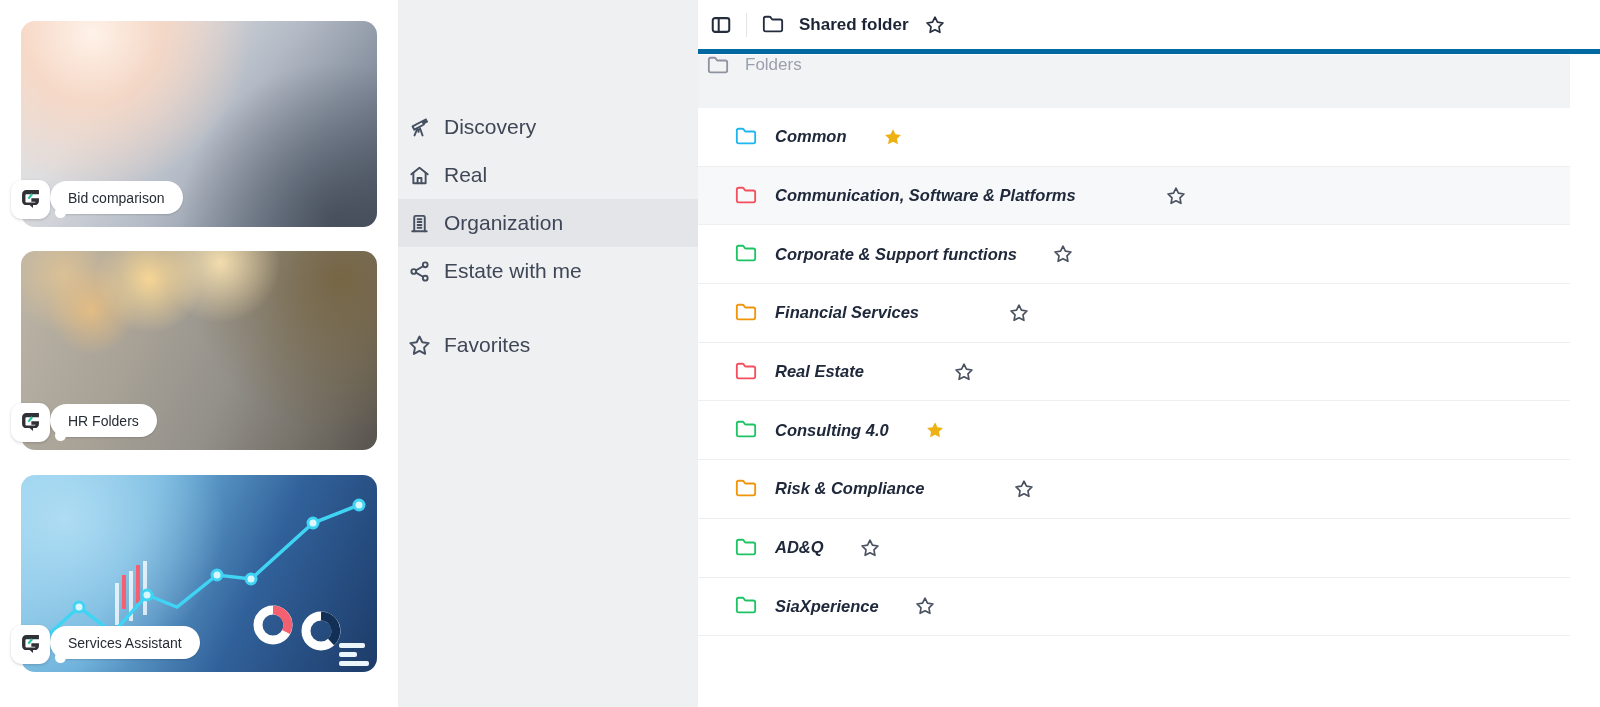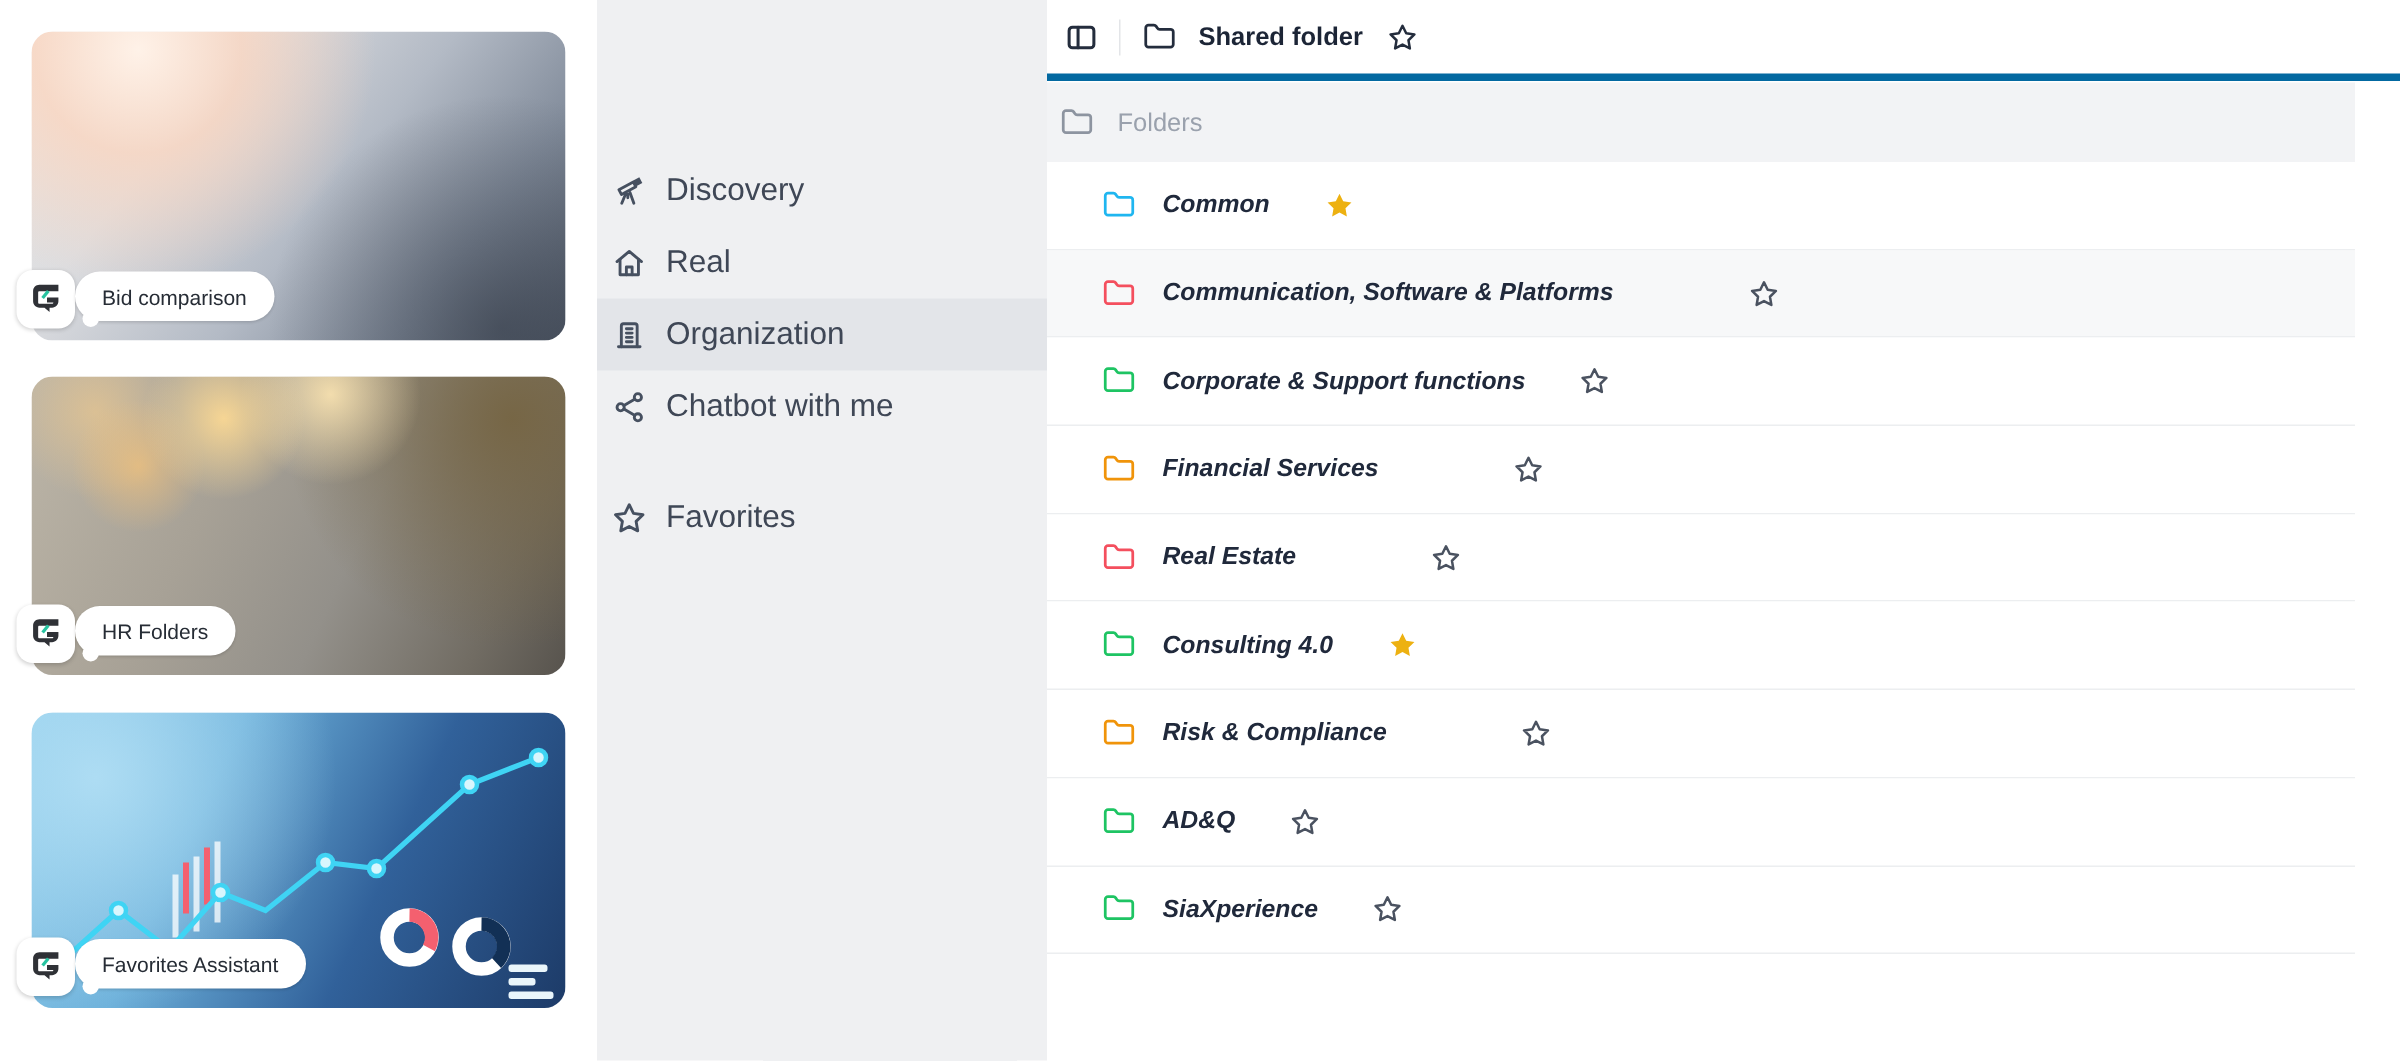--- a/index.html
+++ b/index.html
@@ -60,21 +60,21 @@
   .main-header .icon { display:inline-flex; color:#242d3d; }
   .tgl { width:22px; height:22px; cursor:pointer; }
   .tgl svg { width:22px; height:22px; }
   .hdr-divider { width:1px; height:24px; background:#e3e5e8; margin:0 15px 0 14px; }
   .hdr-folder svg { width:22px; height:22px; }
   .hdr-title { margin-left:15px; font-size:17px; font-weight:700; color:#1c2536; }
   .hdr-star { margin-left:16px; width:20px; height:20px; color:#3e4654; cursor:pointer; }
   .hdr-star svg { width:20px; height:20px; }
 
   .folders-bar { position:absolute; top:55px; left:0; right:30px; height:53px; background:#f2f3f5;
-    display:flex; align-items:center; padding-left:9px; }
+    display:flex; align-items:flex-start; padding-left:9px; }
   .folders-bar .icon { display:inline-flex; color:#8d94a0; }
   .folders-bar .icon svg { width:22px; height:22px; }
   .folders-bar .bar-label { margin-left:16px; font-size:17px; color:#9aa1ad; }
 
   .folder-list { position:absolute; top:108px; left:0; right:30px; }
   .folder-row { height:58.7px; display:flex; align-items:center; padding-left:37px;
     border-bottom:1px solid #eceef0; background:#fff; cursor:pointer; }
   .folder-row.highlighted { background:#f7f8f9; }
   .folder-row .f-icon { display:inline-flex; }
   .folder-row .f-icon svg { width:22px; height:22px; }
@@ -140,21 +140,21 @@
             <rect x="318" y="186" width="30" height="5" rx="2"></rect>
           </g>
         </svg>
       </div>
     <div class="card-badge">
         <span><svg viewBox="0 0 32 32">
             <path fill="#2f3136" d="M26 7H11c-2.8 0-5 2.2-5 5v8c0 2.8 2.2 5 5 5h4l4 3.5V25h2c2.8 0 5-2.2 5-5v-3h-9v4h5c0 .6-.4 1-1 1H11c-.6 0-1-.4-1-1v-8c0-.6.4-1 1-1h15Z"></path>
             <path fill="#27c3a0" d="m12.5 16.5 4.5-5.5 2 1.6-4.5 5.5z"></path>
           </svg></span>
       </div>
-    <div class="card-pill">Favorites Assistant</div>
+    <div class="card-pill">Services Assistant</div>
   </div>
   </div>
 
 <div class="sidebar">
   <div class="nav-list">
       <div class="nav-item">
     <span class="icon">
           <svg viewBox="0 0 24 24" fill="none" stroke="currentColor" stroke-width="2" stroke-linecap="round" stroke-linejoin="round">
             <path d="M14.8 4.5 19 2.3l2.1 4-4.2 2.2z" fill="currentColor" stroke="none"></path>
             <path d="m4.8 10.9 10-5.4 1.8 3.4-10 5.4z"></path>
@@ -185,21 +185,21 @@
   </div>
       <div class="nav-item">
     <span class="icon">
           <svg viewBox="0 0 24 24" fill="none" stroke="currentColor" stroke-width="2" stroke-linecap="round" stroke-linejoin="round">
             <circle cx="18" cy="5" r="2.5"></circle>
             <circle cx="6" cy="12" r="2.5"></circle>
             <circle cx="18" cy="19" r="2.5"></circle>
             <path d="m8.3 10.8 7.4-4.3M8.3 13.2l7.4 4.3"></path>
           </svg>
         </span>
-    <span class="nav-label">Chatbot with me</span>
+    <span class="nav-label">Estate with me</span>
   </div>
       <div class="nav-item spaced">
     <span class="icon">
           <svg viewBox="0 0 24 24" fill="none" stroke="currentColor" stroke-width="2" stroke-linecap="round" stroke-linejoin="round">
             <path d="M12 2.6l2.95 5.98 6.6.96-4.78 4.65 1.13 6.58L12 17.67l-5.9 3.1 1.13-6.58L2.45 9.54l6.6-.96Z"></path>
           </svg>
         </span>
     <span class="nav-label">Favorites</span>
   <span class="icon chev">
           <svg viewBox="0 0 24 24" fill="none" stroke="currentColor" stroke-width="2" stroke-linecap="round" stroke-linejoin="round">

